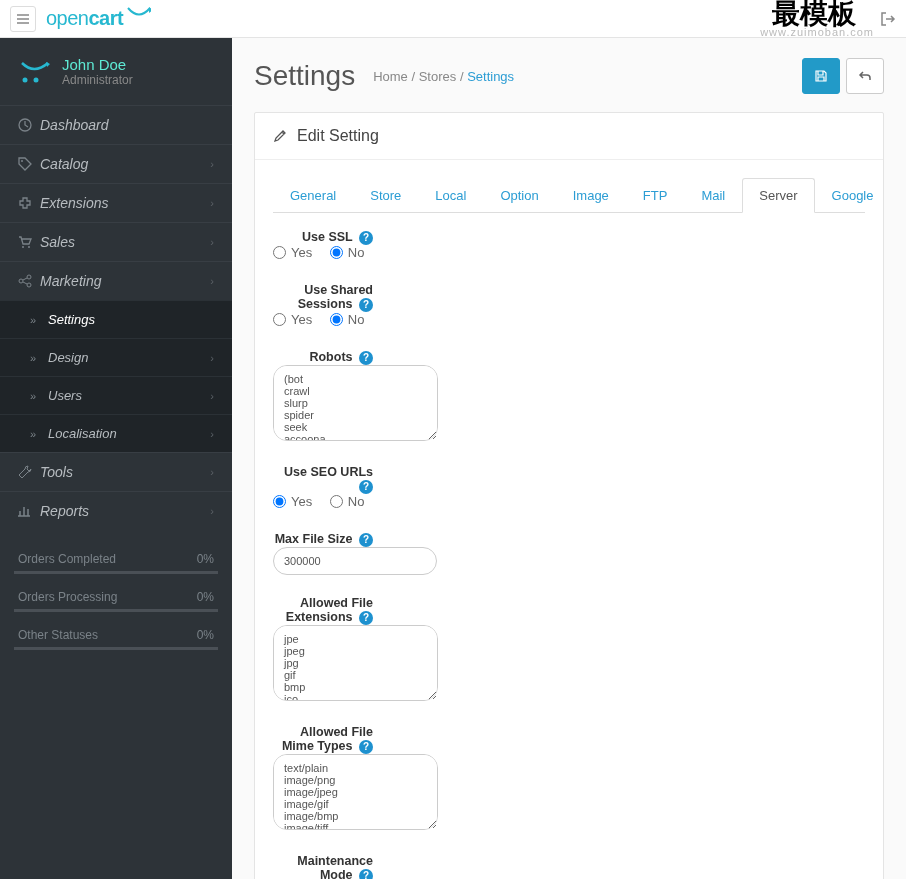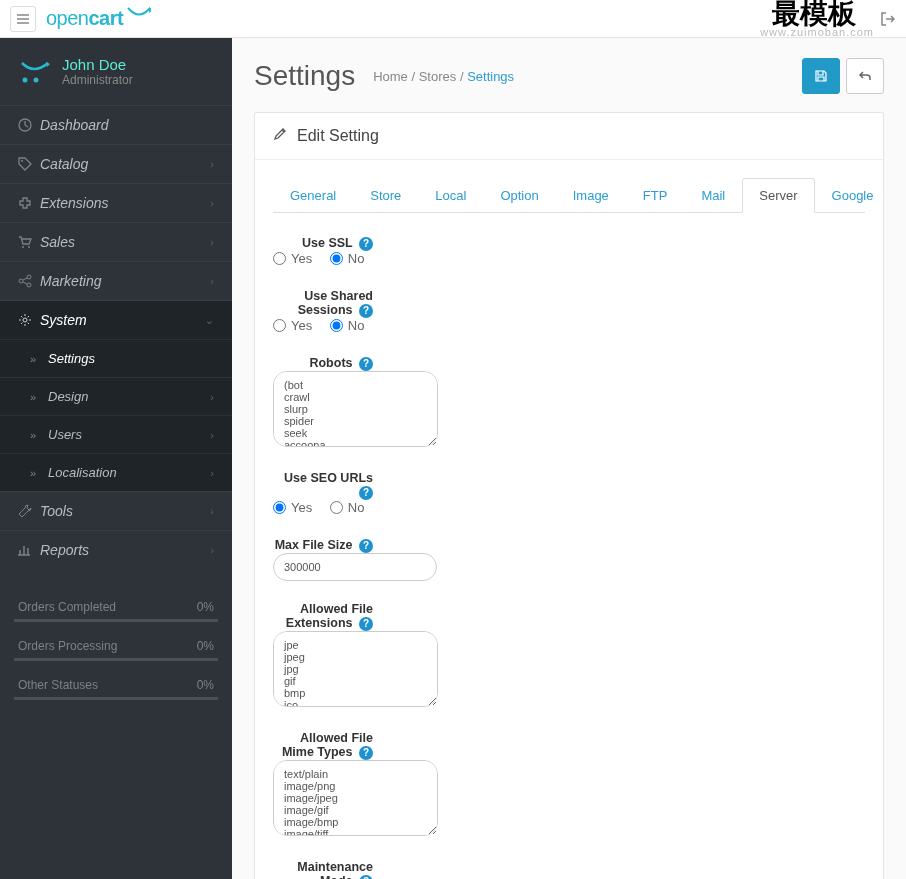--- a/index.html
+++ b/index.html
@@ -25,38 +25,38 @@
 .nav-item.active { background: #1f2428; color: #fff; }
 .nav-item .icon { width: 22px; color: #7a8288; }
 .nav-item .label { flex: 1; font-style: italic; }
 .nav-item .chevron { color: #5a6066; font-size: 11px; }
 .nav-sub { background: #1f2428; }
 .nav-sub .nav-item { padding-left: 30px; font-size: 13px; border-top: 1px solid #2b3136; }
 .nav-sub .nav-item .icon { font-size: 11px; width: 18px; }
 .nav-sub .nav-item.current { color: #fff; }
 
 .stats { padding: 14px; }
-.stat-row { display:flex; justify-content:space-between; color: #7a8288; font-size: 12px; padding: 8px 4px 5px; margin-top: 9px; }
+.stat-row { display:flex; justify-content:space-between; color: #7a8288; font-size: 12px; padding: 8px 4px 5px; }
 .stat-bar { height: 3px; background: #4a5056; margin-bottom: 8px; }
 
 .main { flex: 1; padding: 20px 22px; overflow-y: auto; background: #fafafa; }
 .page-header { display:flex; align-items:center; margin-bottom: 18px; }
 .page-title { font-size: 28px; color: #555; font-weight: 300; margin-right: 18px; }
 .breadcrumb { flex:1; color: #888; font-size: 13px; }
 .breadcrumb a { color: #888; text-decoration:none; }
 .breadcrumb .active { color: #2c9dd4; }
 .btn { width: 38px; height: 36px; border-radius: 3px; border: 1px solid #ccc; background: #fff; color: #666; display:inline-flex; align-items:center; justify-content:center; margin-left: 6px; cursor:pointer; font-size: 15px; }
 .btn-primary { background: #229ac8; border-color: #229ac8; color: #fff; }
 
 .panel { background: #fff; border: 1px solid #e4e4e4; border-radius: 2px; }
-.panel-heading { padding: 14px 18px; border-bottom: 1px solid #eee; color: #444; font-size: 16px; display:flex; align-items:flex-start; }
+.panel-heading { padding: 14px 18px; border-bottom: 1px solid #eee; color: #444; font-size: 16px; display:flex; align-items:center; }
 .panel-heading .icon { margin-right: 10px; }
 .panel-body { padding: 18px 18px 0; }
 
-.tabs { display:flex; border-bottom: 1px solid #ddd; margin-bottom: 16px; }
+.tabs { display:flex; border-bottom: 1px solid #ddd; margin-bottom: 10px; }
 .tab { padding: 9px 16px; color: #2c9dd4; cursor:pointer; font-size: 13px; border: 1px solid transparent; border-bottom: none; margin-bottom: -1px; }
 .tab.active { color: #555; border-color: #ddd; border-bottom: 1px solid #fff; border-radius: 3px 3px 0 0; }
 
 .form-row { display:flex; margin-bottom: 14px; align-items: flex-start; flex-direction: column; }
 .form-label { width: 110px; text-align: right; padding: 7px 10px 0 0; color: #333; font-weight: 600; font-size: 12.5px; }
 .form-control-wrap { flex: 1; }
 .help-icon { display:inline-block; width: 14px; height: 14px; background: #1e91cf; color: #fff; border-radius: 50%; font-size: 10px; text-align:center; line-height:14px; font-weight:bold; margin-left: 3px; }
 .radio-group label { margin-right: 14px; font-size: 13px; display:inline-flex; align-items:center; }
 .radio-group input { margin-right: 5px; }
 textarea, input[type=text] { width: 100%; border: 1px solid #ccc; border-radius: 14px; padding: 7px 10px; font-size: 11px; color: #555; font-family: inherit; }
@@ -152,30 +152,20 @@
       <span class="icon">
         <svg width="14" height="14" viewBox="0 0 14 14">
             <circle cx="3" cy="7" r="2" fill="none" stroke="#7a8288"></circle>
             <circle cx="11" cy="3" r="2" fill="none" stroke="#7a8288"></circle>
             <circle cx="11" cy="11" r="2" fill="none" stroke="#7a8288"></circle>
             <path d="M5 6l4-2M5 8l4 2" stroke="#7a8288"></path>
           </svg>
       </span>
       <span class="label">Marketing</span>
       <span class="chevron">›</span>
-    </div>
-    <div class="nav-item active">
-      <span class="icon">
-        <svg width="14" height="14" viewBox="0 0 14 14">
-            <circle cx="7" cy="7" r="2" fill="none" stroke="#ccc"></circle>
-            <path d="M7 1v2M7 11v2M1 7h2M11 7h2M3 3l1.4 1.4M9.6 9.6L11 11M11 3L9.6 4.4M4.4 9.6L3 11" stroke="#ccc"></path>
-          </svg>
-      </span>
-      <span class="label">System</span>
-      <span class="chevron">⌄</span>
     </div>
     <div class="nav-sub">
       <div class="nav-item current">
         <span class="icon">»</span>
         <span class="label">Settings</span>
       </div>
       <div class="nav-item">
         <span class="icon">»</span>
         <span class="label">Design</span>
         <span class="chevron">›</span>

